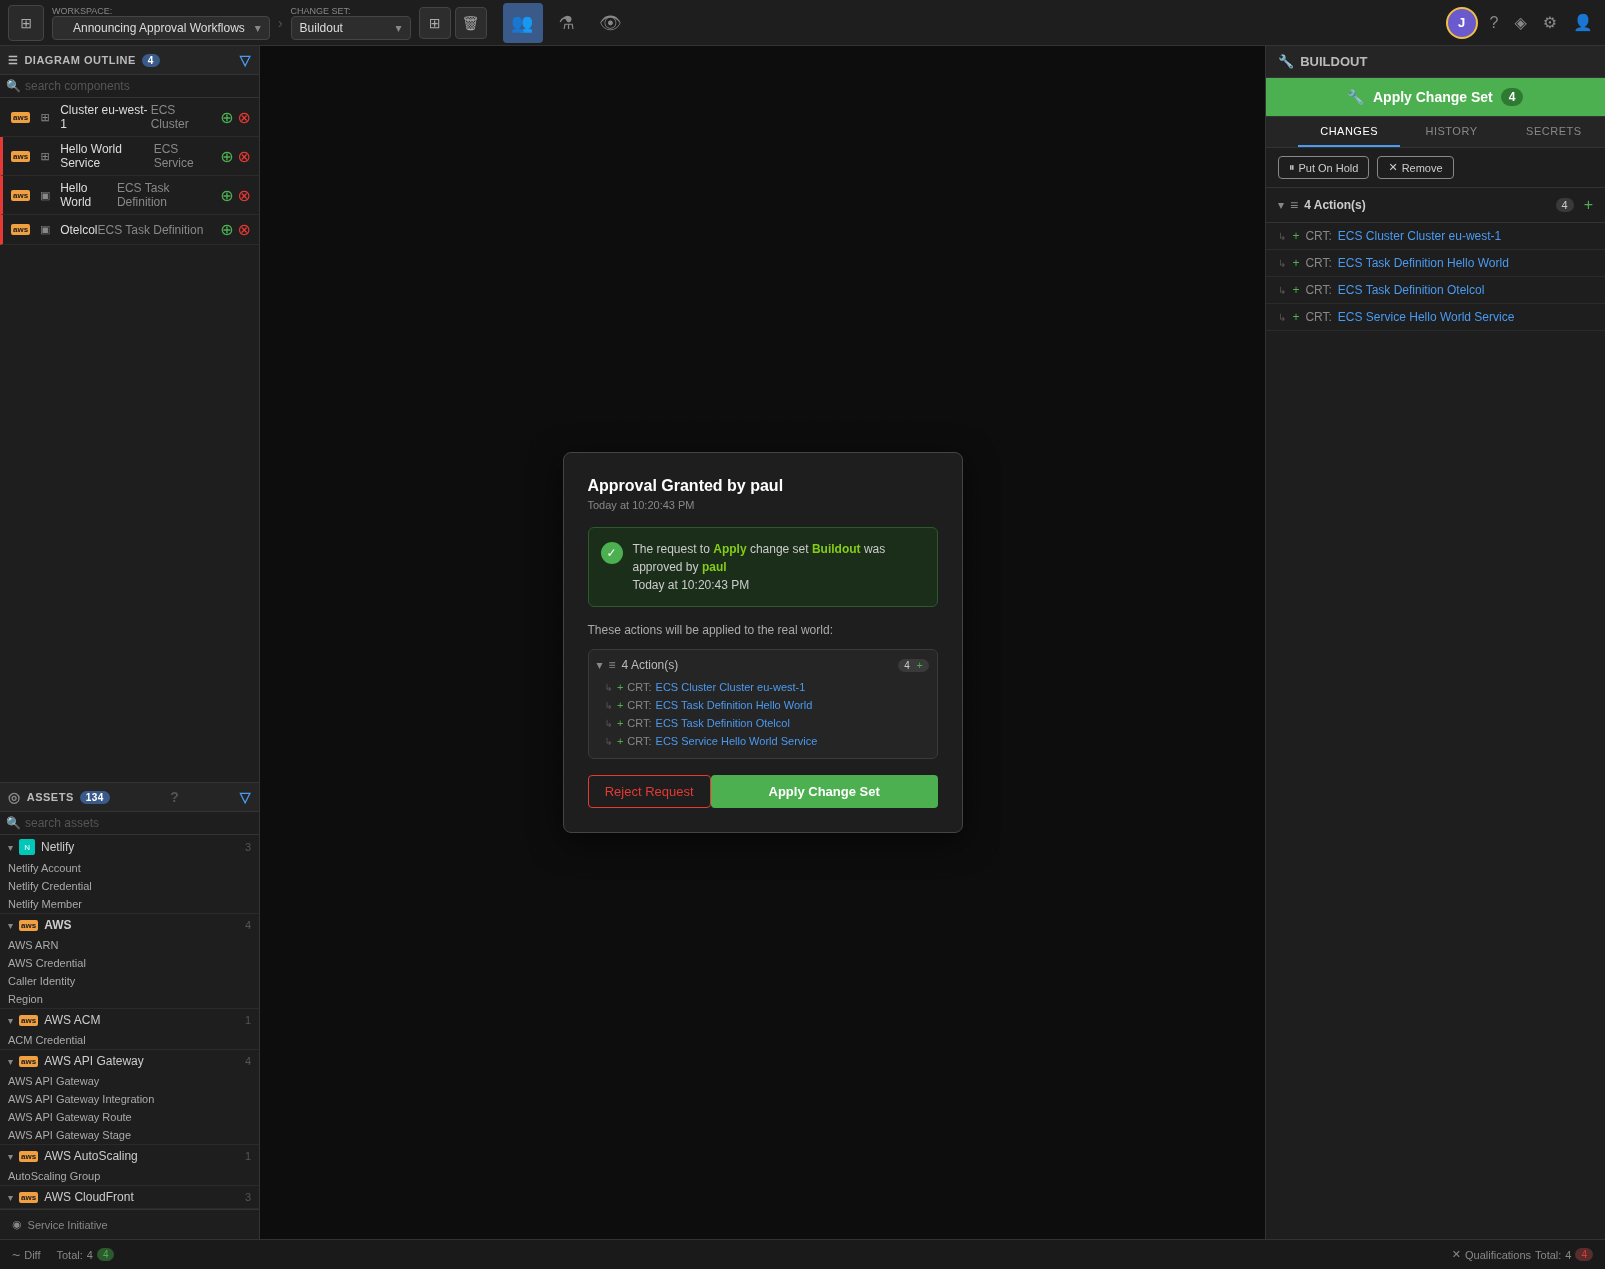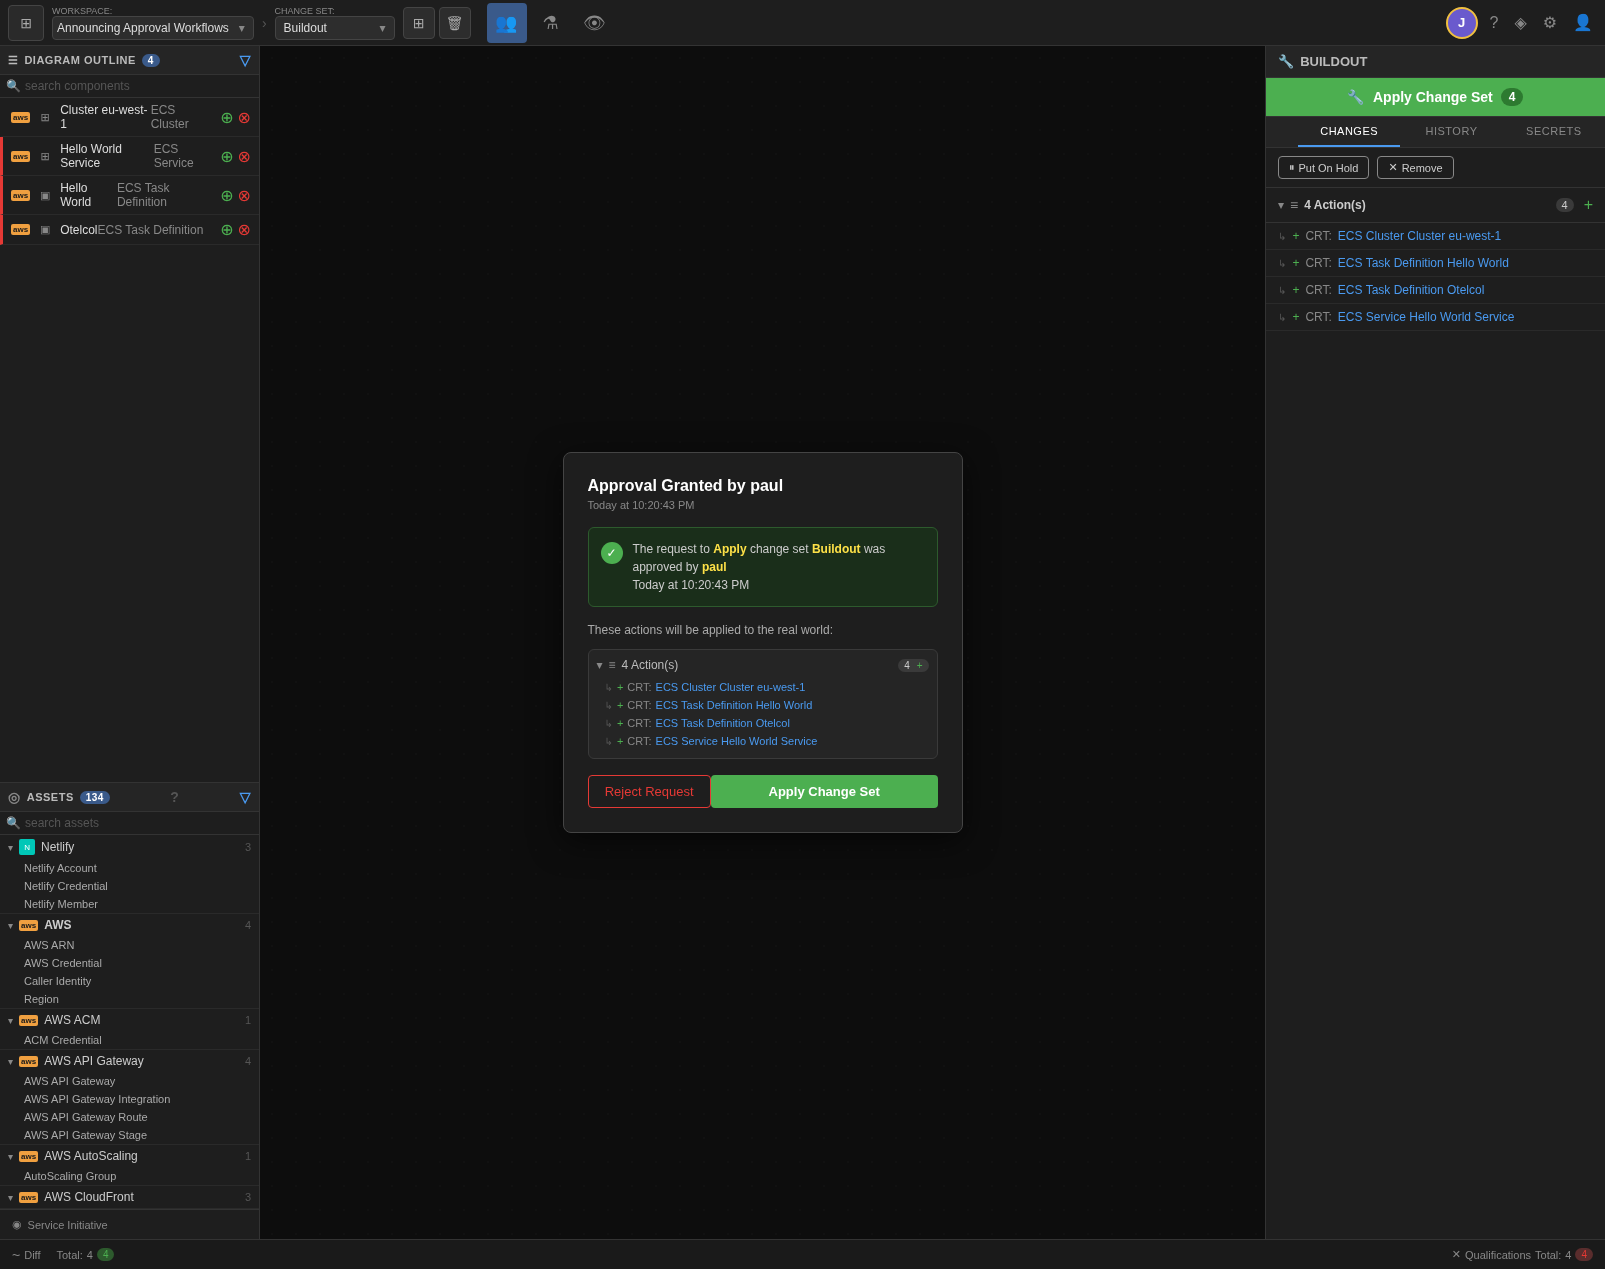--- a/index.html
+++ b/index.html
@@ -36,21 +36,21 @@
       font-size: 14px;
     }
     .workspace-info {
       display: flex; flex-direction: column; font-size: 10px; color: #888;
     }
     .workspace-info .label { color: #888; text-transform: uppercase; font-size: 9px; }
     .workspace-dropdown {
       background: #2d2d2d;
       border: 1px solid #444;
       border-radius: 4px;
-      padding: 4px 24px 4px 4px;
+      padding: 4px 24px 4px 20px;
       color: #ddd;
       font-size: 12px;
       display: flex; align-items: flex-start;
       position: relative;
       cursor: pointer;
       min-width: 200px;
     }
     .workspace-dropdown::after { content: '▾'; position: absolute; right: 8px; color: #888; }
     .arrow-sep { color: #555; font-size: 14px; }
     .changeset-info { display: flex; flex-direction: column; font-size: 10px; color: #888; }
@@ -238,21 +238,21 @@
       display: flex;
       align-items: center;
       padding: 4px 8px;
       gap: 6px;
       cursor: pointer;
       font-size: 12px;
       color: #ccc;
     }
     .chevron { color: #888; font-size: 10px; }
     .asset-item {
-      padding: 3px 8px 3px 24px;
+      padding: 3px 8px 3px 8px;
       font-size: 11px;
       color: #aaa;
       cursor: pointer;
     }
     .asset-count {
       margin-left: auto;
       color: #555;
       font-size: 11px;
     }
 
@@ -316,21 +316,21 @@
       display: flex; align-items: center; justify-content: center;
       color: #fff; font-size: 12px;
       flex-shrink: 0;
       margin-top: 2px;
     }
     .modal-approval-text {
       font-size: 12px;
       color: #ccc;
       line-height: 1.5;
     }
-    .modal-approval-text strong { color: #fde047; }
+    .modal-approval-text strong { color: #84cc16; }
     .modal-desc {
       font-size: 12px;
       color: #aaa;
       margin-bottom: 12px;
     }
     .modal-actions-panel {
       background: #252525;
       border: 1px solid #3a3a3a;
       border-radius: 6px;
       padding: 8px;

